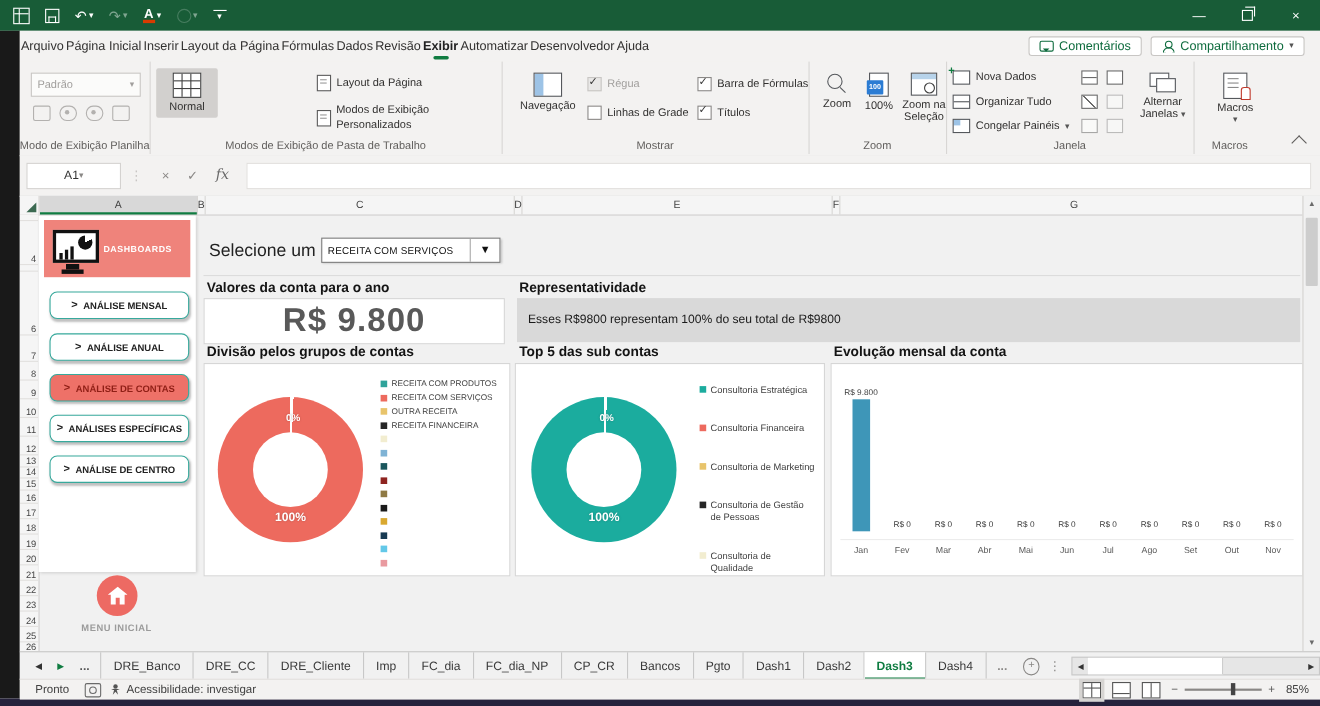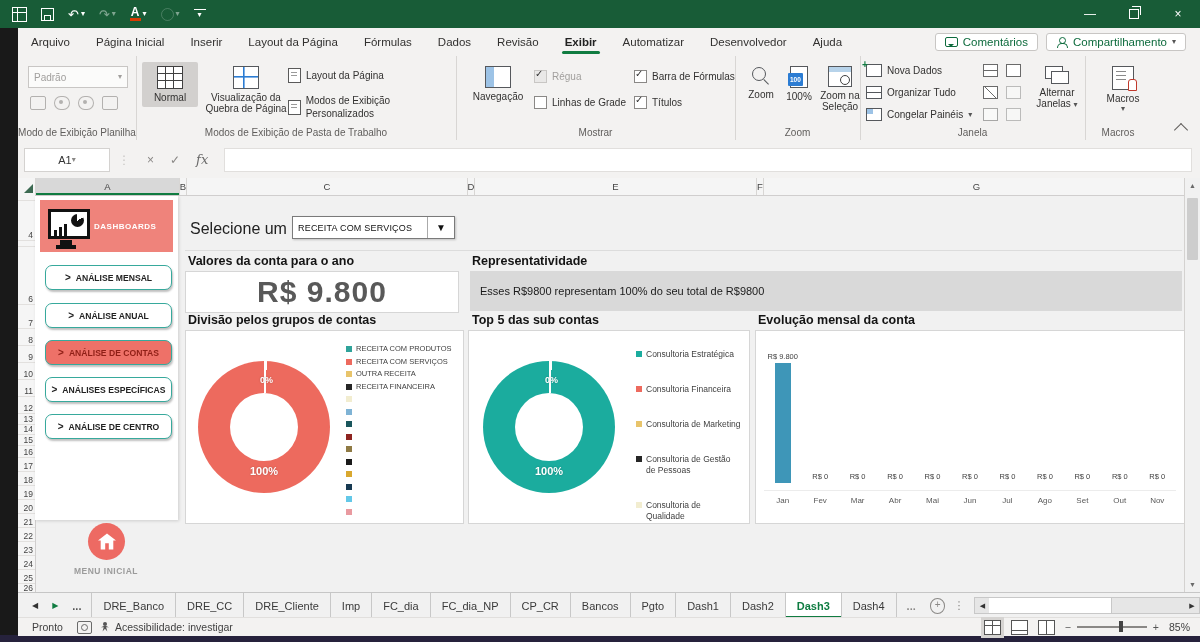--- a/index.html
+++ b/index.html
@@ -24,21 +24,21 @@
   .winctl .wc{width:44px;display:flex;align-items:center;justify-content:center;font-size:12px;color:#fff;}
   .restore{width:8px;height:8px;border:1.2px solid #fff;position:relative;}
   .restore::before{content:'';position:absolute;left:2px;top:-4px;width:8px;height:8px;border:1.2px solid #fff;border-left:none;border-bottom:none;}
   .bluedot{position:absolute;left:-6px;top:52px;width:12px;height:12px;border-radius:50%;background:#2d7dd2;}
   
   .leftstrip{position:absolute;left:0;top:28px;width:18px;height:607px;background:#191919;}
   .bottomstrip{position:absolute;left:0;top:635px;width:1200px;height:7px;background:#26223c;}
   
   .tabrow{position:absolute;left:18px;top:28px;width:1182px;height:28px;background:#f3f2f1;
           display:flex;align-items:center;}
-  .rtab{padding:0 13px;font-size:11.5px;color:#323130;line-height:26px;position:relative;cursor:default;white-space:nowrap;}
+  .rtab{padding:0 1px;font-size:11.5px;color:#323130;line-height:26px;position:relative;cursor:default;white-space:nowrap;}
   .rtab.active{font-weight:bold;color:#222;}
   .rtab.active::after{content:'';position:absolute;left:10px;right:10px;bottom:1px;height:3px;background:#107C41;border-radius:2px;}
   .tr-right{margin-left:auto;display:flex;gap:8px;margin-right:14px;}
   .pillbtn{display:flex;align-items:center;gap:5px;border:1px solid #c8c6c4;background:#fff;
            border-radius:3px;padding:2px 9px;font-size:11.5px;color:#0d6b3d;}
   .bubble{width:11px;height:8px;border:1.4px solid #0d6b3d;border-radius:2px;position:relative;}
   .bubble::after{content:'';position:absolute;left:2px;bottom:-4px;border:3px solid transparent;border-top-color:#0d6b3d;}
   .person{width:12px;height:10px;position:relative;}
   .person::before{content:'';position:absolute;left:3px;top:0;width:5px;height:5px;border:1.3px solid #0d6b3d;border-radius:50%;}
   .person::after{content:'';position:absolute;left:1px;bottom:-1px;width:9px;height:4px;border:1.3px solid #0d6b3d;border-bottom:none;border-radius:5px 5px 0 0;}
@@ -265,24 +265,20 @@
         <span class="g-ico"></span>
       </div>
       <div class="glabel">Modo de Exibição Planilha</div>
     </div>
 
     <div class="rgroup" style="left:118px;width:320px;">
       <div class="bigbtn sel" style="position:absolute;left:6px;top:6px;width:46px;">
         <span class="icon-grid"></span>
         <span>Normal</span>
       </div>
-      <div class="bigbtn" style="position:absolute;left:62px;top:6px;width:86px;">
-        <span class="icon-grid blue"></span>
-        <span>Visualização da Quebra de Página</span>
-      </div>
       <div class="smallrow" style="position:absolute;left:152px;top:12px;">
         <span class="icon-page"></span>
         <span>Layout da Página</span>
       </div>
       <div class="smallrow" style="position:absolute;left:152px;top:38px;">
         <span class="icon-page"></span>
         <span>Modos de Exibição Personalizados</span>
       </div>
       <div class="glabel">Modos de Exibição de Pasta de Trabalho</div>
     </div>

